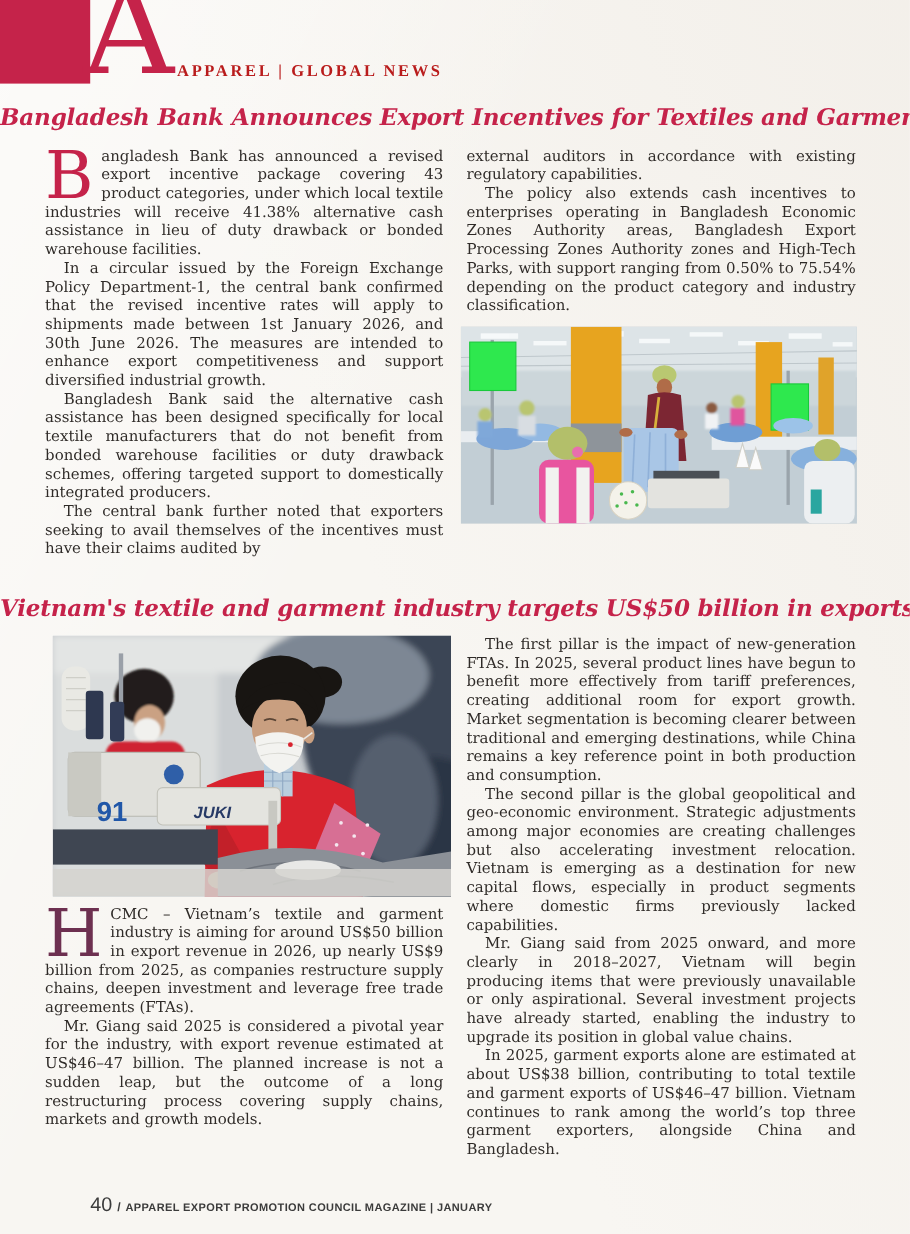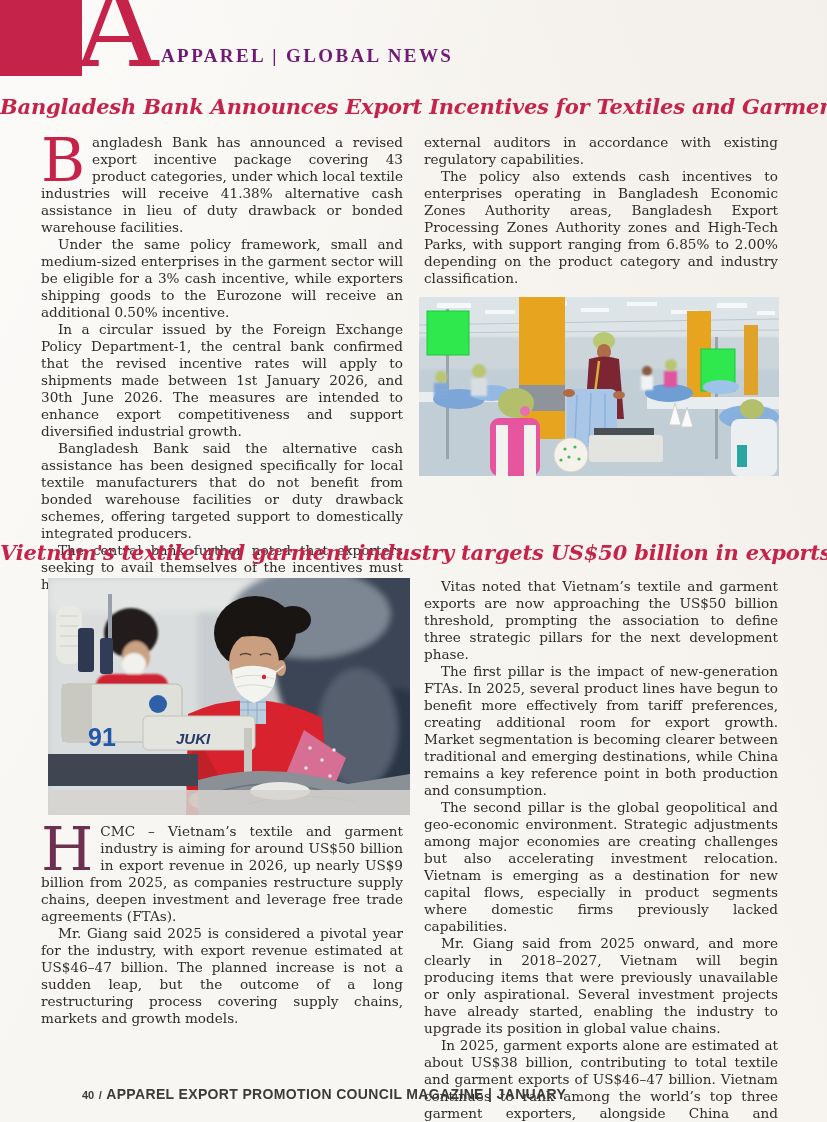--- a/index.html
+++ b/index.html
@@ -12,23 +12,23 @@
     font-family:"DejaVu Serif", serif;
     color:#2f2b28;
   }
   
   .logo-block{position:absolute;left:0;top:0;width:82px;height:76px;background:#c5234a;}
   .logo-a{
     position:absolute;left:76px;top:-30px;font-family:"DejaVu Serif",serif;
     font-size:114px;line-height:114px;font-weight:normal;color:#c5234a;letter-spacing:0;
   }
   .brand{
-    position:absolute;left:161px;top:45px;
-    font-family:"Liberation Serif", serif;font-weight:bold;font-size:19px;
-    letter-spacing:2.4px;color:#701a75;
+    position:absolute;left:161px;top:57px;
+    font-family:"Liberation Serif", serif;font-weight:bold;font-size:15px;
+    letter-spacing:2.4px;color:#b91c1c;
   }
   
   .headline{
     position:absolute;left:0;width:827px;text-align:center;
     font-family:"DejaVu Serif", serif;font-style:italic;font-weight:bold;
     color:#c5234a;font-size:21px;letter-spacing:-0.2px;white-space:nowrap;
   }
   #title-1{top:94px;}
   #title-2{top:540px;}
   
@@ -47,45 +47,44 @@
   .dc-plum{color:#6d3050;}
   
   .photo{display:block;background:#cfd6da;}
   #photo-factory{margin:10px 0 0 -5px;width:360px;height:179px;}
   #photo-sewing{margin:0 0 8px 7px;width:362px;height:237px;}
   
   .footer{
     position:absolute;left:82px;top:1085px;
     font-family:"Liberation Sans", sans-serif;color:#3b3b3b;white-space:nowrap;
   }
-  .footer .num{font-weight:bold;font-size:11px;}
+  .footer .num{font-weight:normal;font-size:18px;}
   .footer .sep{font-weight:bold;font-size:11px;}
-  .footer .rest{font-weight:bold;font-size:14px;letter-spacing:0.35px;}
+  .footer .rest{font-weight:bold;font-size:10px;letter-spacing:0.35px;}
   svg text{font-family:"Liberation Sans",sans-serif;}
 </style>
 </head>
 <body>
 
 <div class="logo-block"></div>
 <div class="logo-a">A</div>
 <div class="brand">APPAREL | GLOBAL NEWS</div>
 
 <div class="headline" id="title-1">Bangladesh Bank Announces Export Incentives for Textiles and Garments</div>
 
 <div class="cols" id="article-1-cols">
   <div class="col-l">
     <p class="body first"><span class="dropcap dc-crimson">B</span><span>angladesh Bank has announced a revised export incentive package covering 43 product categories, under which local textile industries will receive 41.38% alternative cash assistance in lieu of duty drawback or bonded warehouse facilities.</span></p>
-    <p class="body">Under the same policy framework, small and medium-sized enterprises in the garment sector will be eligible for a 3% cash incentive, while exporters shipping goods to the Eurozone will receive an additional 0.50% incentive.</p>
     <p class="body">In a circular issued by the Foreign Exchange Policy Department-1, the central bank confirmed that the revised incentive rates will apply to shipments made between 1st January 2026, and 30th June 2026. The measures are intended to enhance export competitiveness and support diversified industrial growth.</p>
     <p class="body">Bangladesh Bank said the alternative cash assistance has been designed specifically for local textile manufacturers that do not benefit from bonded warehouse facilities or duty drawback schemes, offering targeted support to domestically integrated producers.</p>
     <p class="body">The central bank further noted that exporters seeking to avail themselves of the incentives must have their claims audited by</p>
   </div>
   <div class="col-r">
     <p class="body first">external auditors in accordance with existing regulatory capabilities.</p>
-    <p class="body">The policy also extends cash incentives to enterprises operating in Bangladesh Economic Zones Authority areas, Bangladesh Export Processing Zones Authority zones and High-Tech Parks, with support ranging from 6.85% to 2.00% depending on the product category and industry classification.</p>
+    <p class="body">The policy also extends cash incentives to enterprises operating in Bangladesh Economic Zones Authority areas, Bangladesh Export Processing Zones Authority zones and High-Tech Parks, with support ranging from 0.50% to 75.54% depending on the product category and industry classification.</p>
 
     <svg class="photo" id="photo-factory" viewBox="0 0 360 179" xmlns="http://www.w3.org/2000/svg">
       <defs>
           <filter id="bf1">
             <feGaussianBlur stdDeviation="0.8"></feGaussianBlur>
           </filter>
         </defs>
       <rect width="360" height="179" fill="#c2ced5"></rect>
       <rect width="360" height="46" fill="#dde4e7"></rect>
       <g fill="#f7fafb" opacity="0.95">
@@ -272,21 +271,20 @@
       </g>
       <ellipse cx="232" cy="213" rx="30" ry="9" fill="#e8e8e6"></ellipse>
       <rect x="0" y="212" width="362" height="25" fill="#d5d3cf" opacity="0.85"></rect>
     </svg>
 
     <p class="body first"><span class="dropcap dc-plum">H</span><span>CMC – Vietnam’s textile and garment industry is aiming for around US$50 billion in export revenue in 2026, up nearly US$9 billion from 2025, as companies restructure supply chains, deepen investment and leverage free trade agreements (FTAs).</span></p>
     <p class="body">Mr. Giang said 2025 is considered a pivotal year for the industry, with export revenue estimated at US$46–47 billion. The planned increase is not a sudden leap, but the outcome of a long restructuring process covering supply chains, markets and growth models.</p>
   </div>
 
   <div class="col-r">
-    <p class="body">Vitas noted that Vietnam’s textile and garment exports are now approaching the US$50 billion threshold, prompting the association to define three strategic pillars for the next development phase.</p>
     <p class="body">The first pillar is the impact of new-generation FTAs. In 2025, several product lines have begun to benefit more effectively from tariff preferences, creating additional room for export growth. Market segmentation is becoming clearer between traditional and emerging destinations, while China remains a key reference point in both production and consumption.</p>
     <p class="body">The second pillar is the global geopolitical and geo-economic environment. Strategic adjustments among major economies are creating challenges but also accelerating investment relocation. Vietnam is emerging as a destination for new capital flows, especially in product segments where domestic firms previously lacked capabilities.</p>
     <p class="body">Mr. Giang said from 2025 onward, and more clearly in 2018–2027, Vietnam will begin producing items that were previously unavailable or only aspirational. Several investment projects have already started, enabling the industry to upgrade its position in global value chains.</p>
     <p class="body">In 2025, garment exports alone are estimated at about US$38 billion, contributing to total textile and garment exports of US$46–47 billion. Vietnam continues to rank among the world’s top three garment exporters, alongside China and Bangladesh.</p>
 
   </div>
 </div>
 
 <div class="footer">
   <span class="num">40</span>

